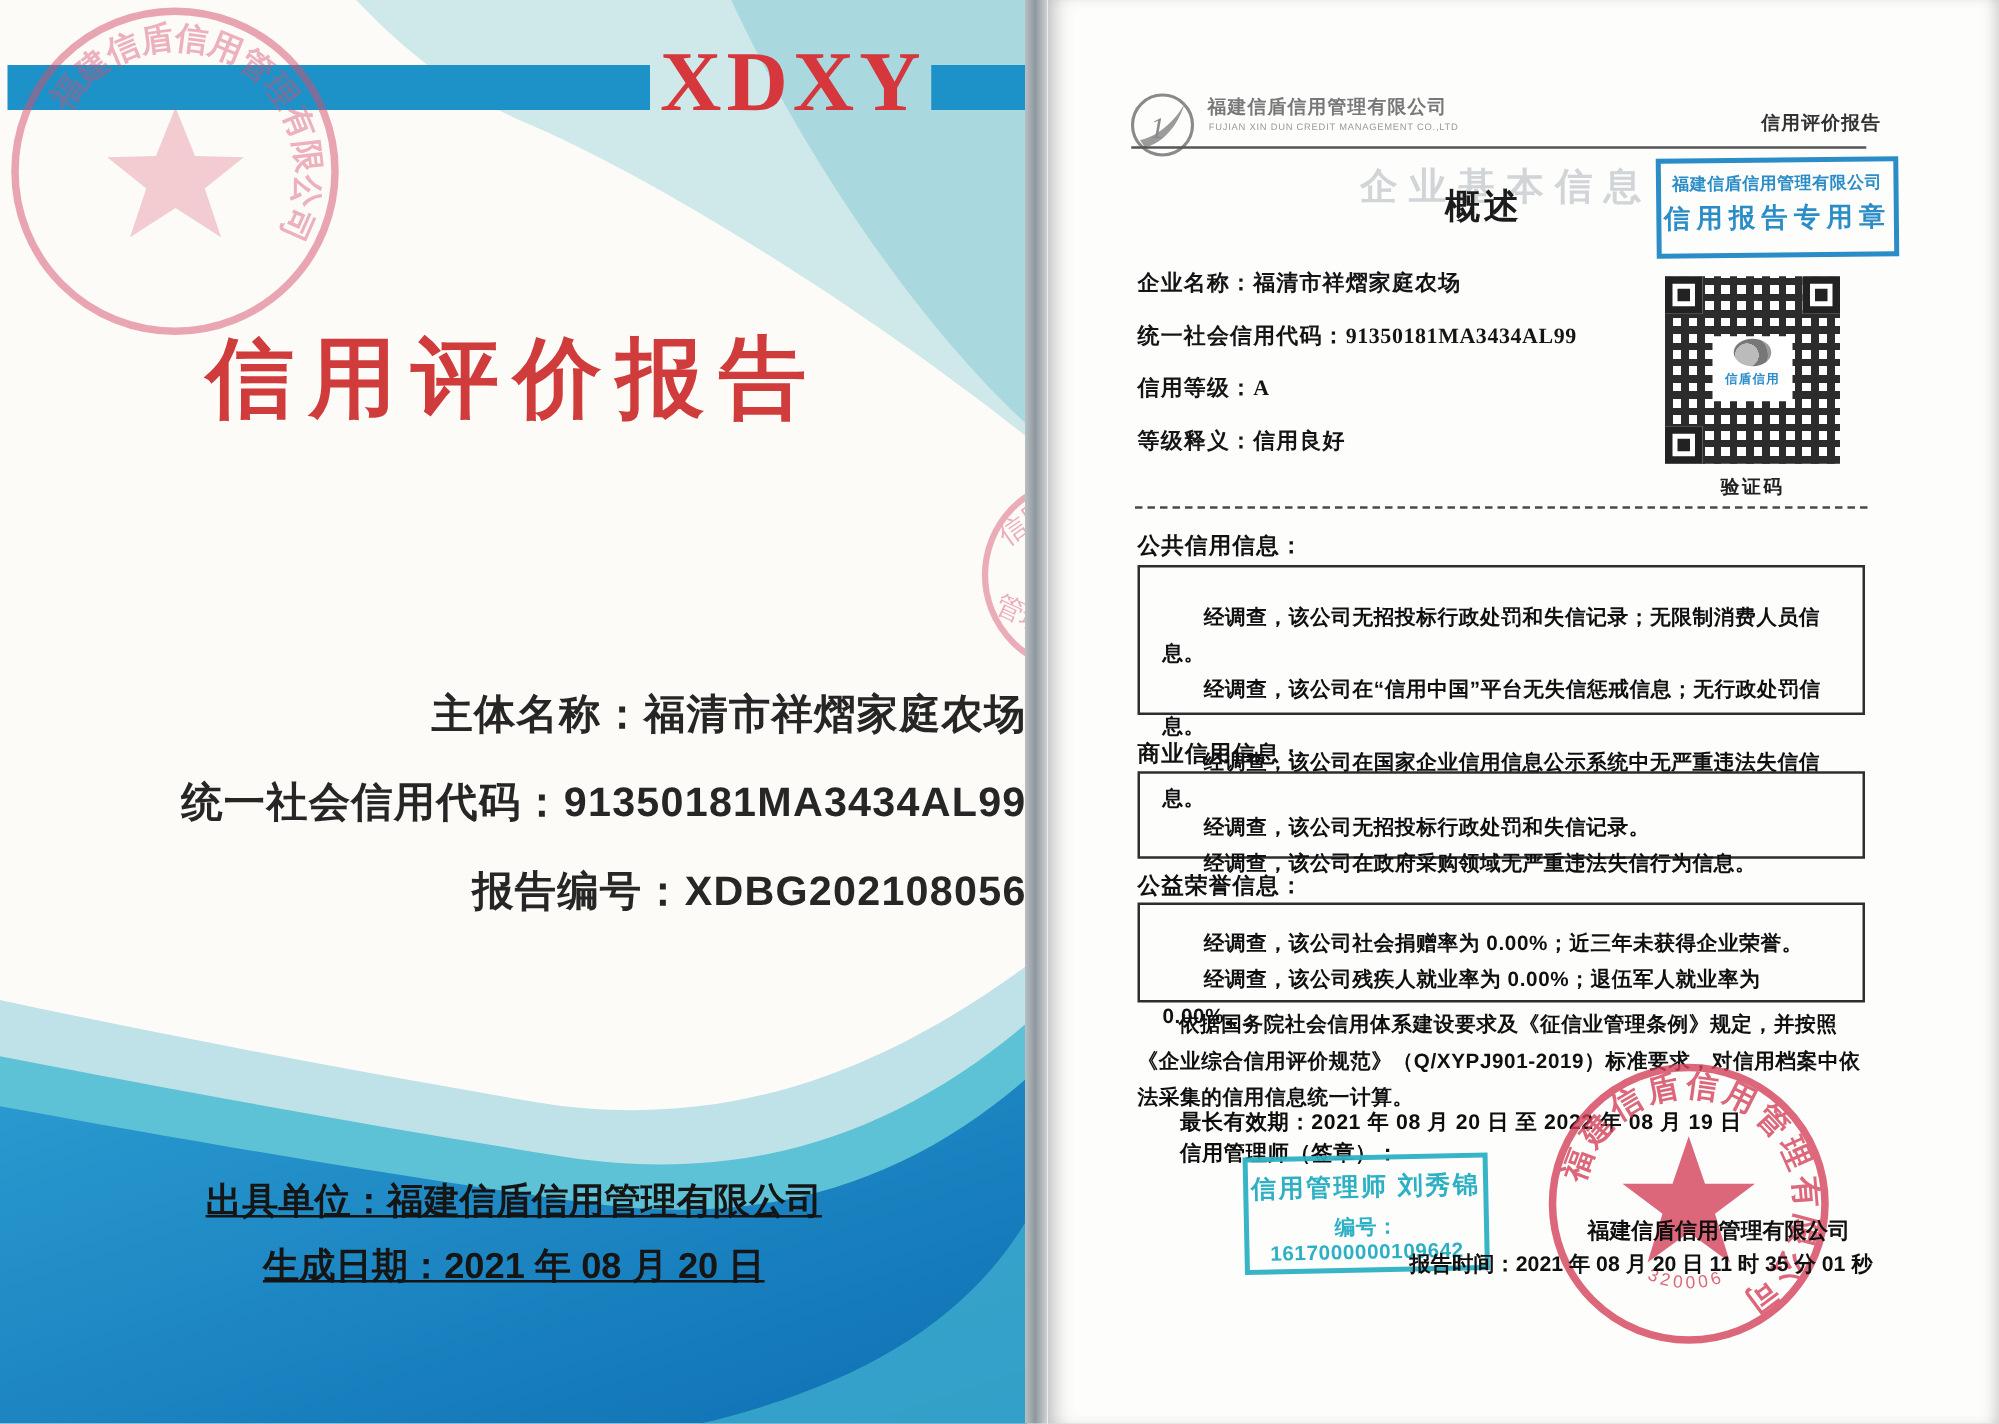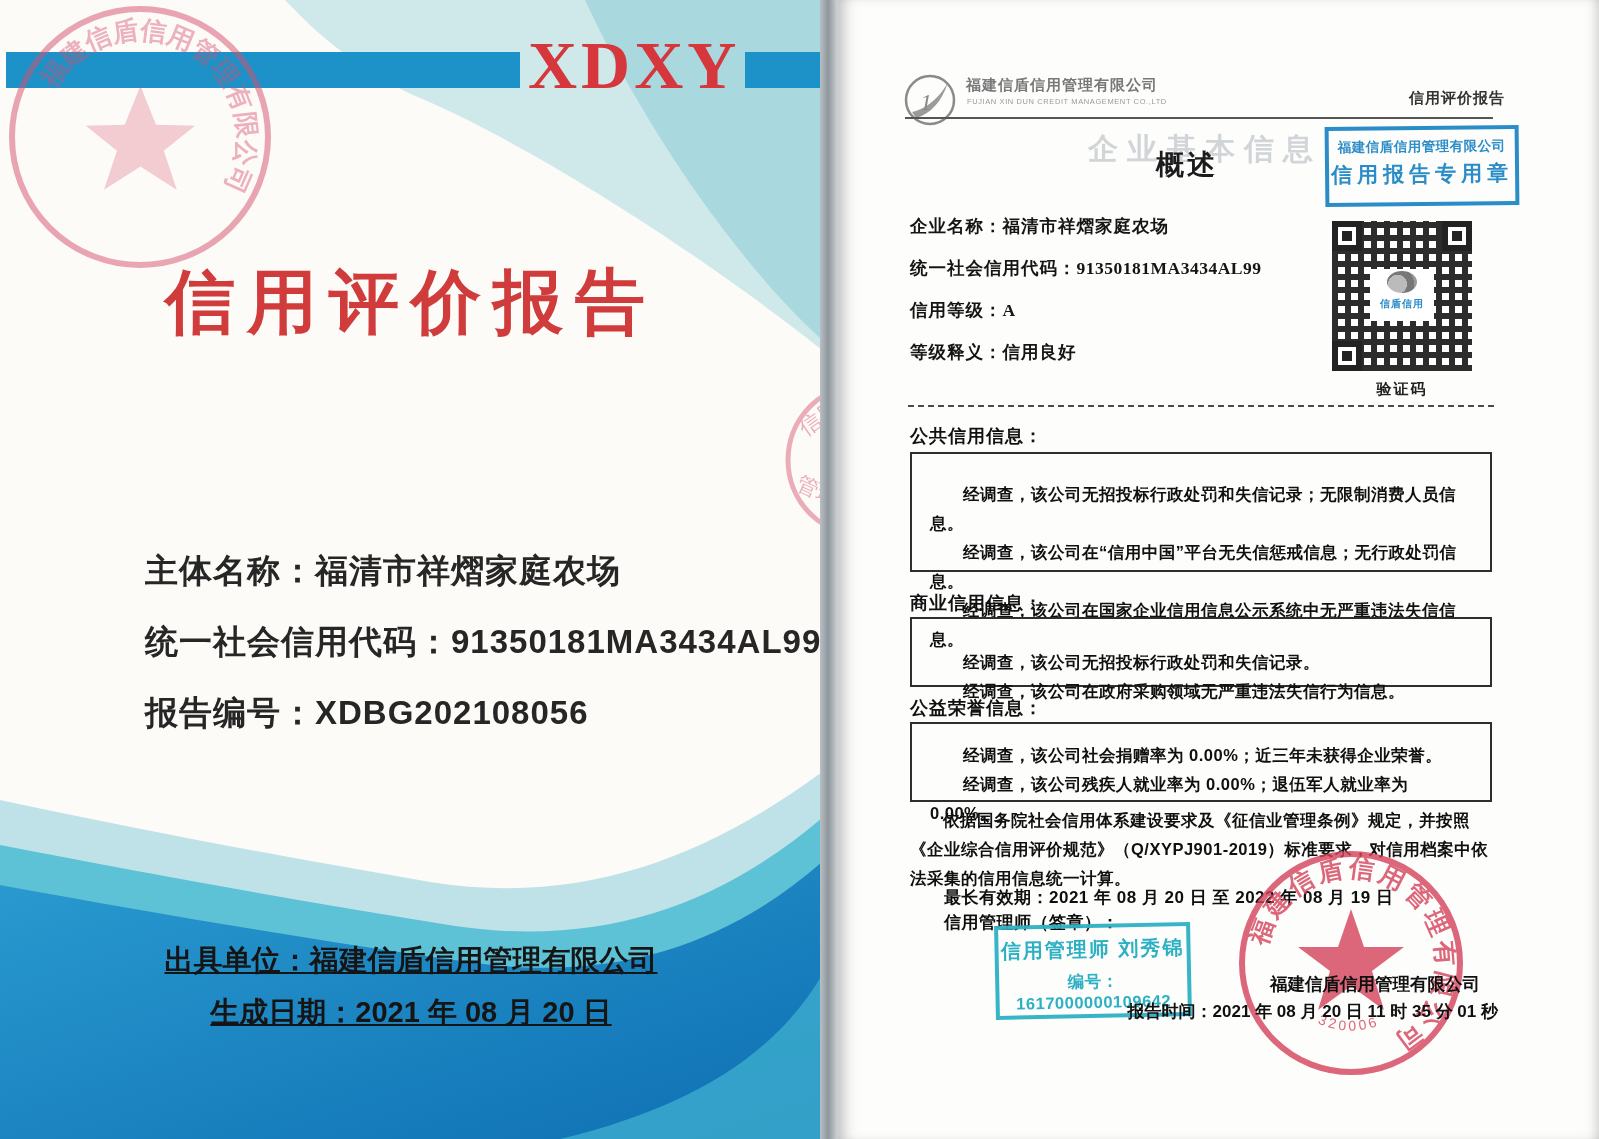--- a/index.html
+++ b/index.html
@@ -8,21 +8,21 @@
   .page{position:absolute;top:0;height:1139px;overflow:hidden;}
   .abs{position:absolute;}
 
   
   .page-left{left:0;width:822px;background:#fcfbf7;}
   .brand{position:absolute;top:26px;left:528px;width:205px;text-align:center;
          font-family:"Liberation Serif",serif;font-size:68px;font-weight:700;color:#d5373d;letter-spacing:4px;}
   .cover-title{position:absolute;top:256px;left:0;width:822px;text-align:center;
          font-family:"Liberation Serif",serif;font-size:70px;font-weight:700;color:#d03c3c;letter-spacing:12px;}
   .cover-fields{position:absolute;top:549px;left:145px;color:#262626;}
-  .cover-fields div{font-size:33px;font-weight:600;margin-bottom:26px;letter-spacing:1px;}
+  .cover-fields div{font-size:33px;font-weight:600;margin-bottom:26px;letter-spacing:1px;text-align:right;}
   .cover-footer{position:absolute;left:0;width:822px;text-align:center;color:#151515;font-weight:600;text-decoration:underline;}
   .issuer-line{top:941px;font-size:29px;}
   .date-line{top:993px;font-size:29px;}
   .edge-stamp-svg{position:absolute;left:742px;top:362px;}
 
   
   .page-right{left:838px;width:761px;background:#fdfdfc;
               box-shadow:inset 14px 0 16px -10px rgba(90,90,90,.45), inset -10px 0 12px -8px rgba(150,150,150,.5);}
   .gap-strip{position:absolute;left:820px;top:0;width:18px;height:1139px;
              background:linear-gradient(90deg,#b9c0c4,#8e979d 45%,#cfd4d6);}

